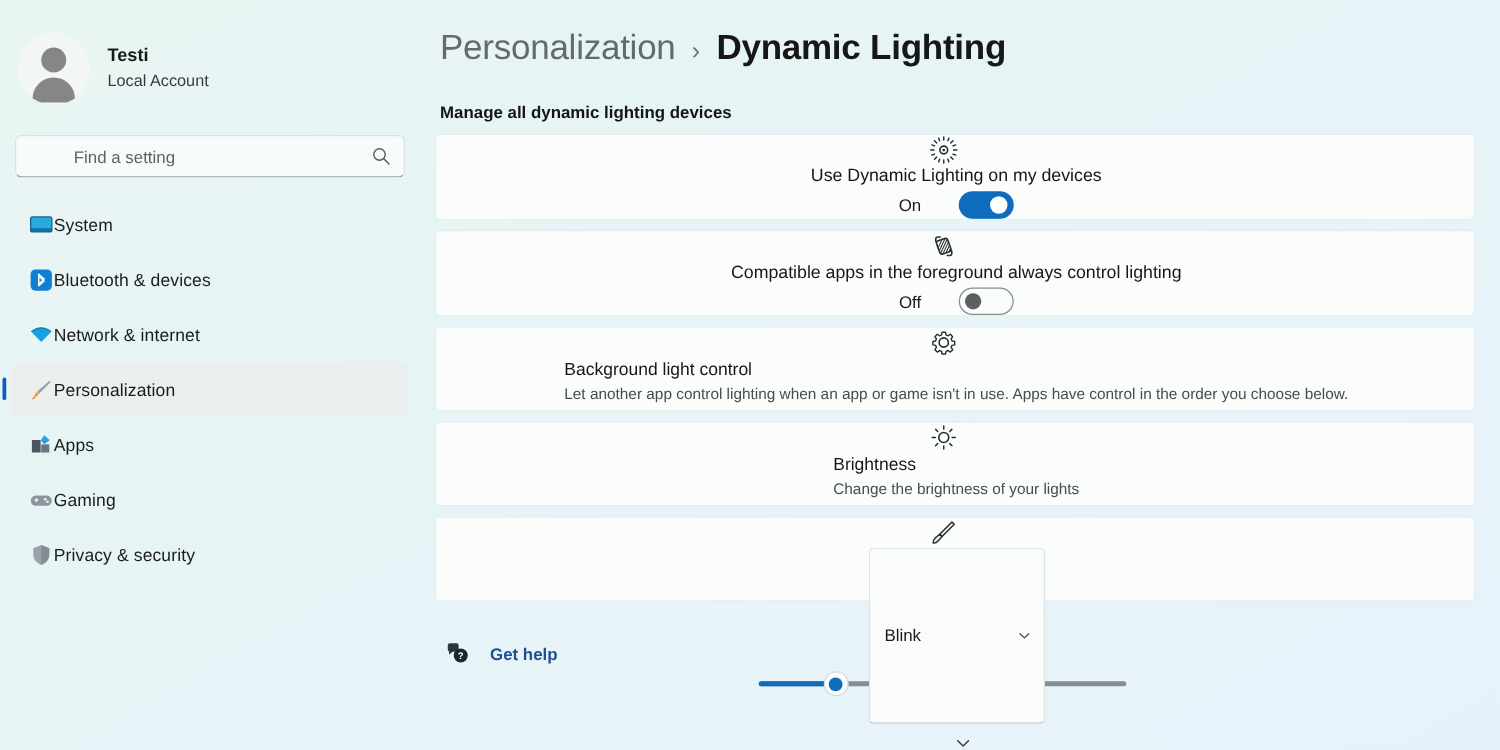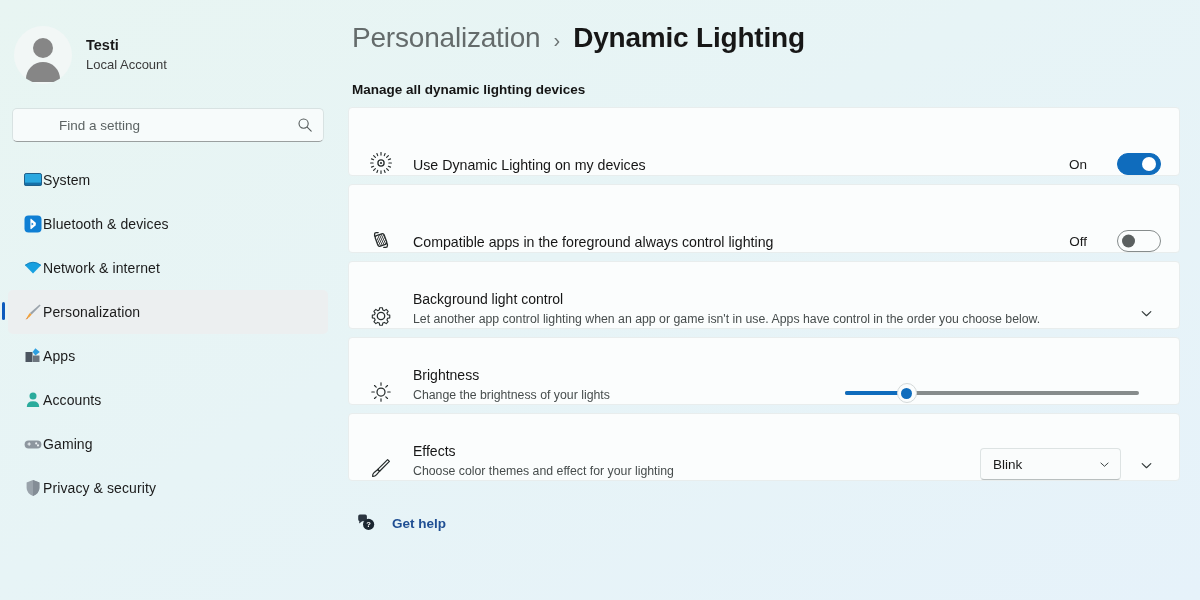--- a/index.html
+++ b/index.html
@@ -171,23 +171,24 @@
     color: #151515;
     margin: 14px 0 10px 4px;
   }
 
   .card {
     background: #fbfdfd;
     border: 1px solid #e8eded;
     border-radius: 4px;
     margin-bottom: 8px;
     display: flex;
-    align-items: flex-end;
+    align-items: center;
     padding: 0 18px 0 20px;
     position: relative;
+    flex-direction: column;
   }
   .card.h-toggle { height: 69px; }
   .card.h-tall   { height: 68px; }
 
   .card-icon {
     width: 24px; height: 24px;
     flex: 0 0 24px;
     margin-right: 20px;
     display: flex; align-items: center; justify-content: center;
   }
@@ -403,29 +404,20 @@
         <span class="nav-icon">
           <svg viewBox="0 0 20 20" width="20" height="20">
             <rect x="2.5" y="6" width="7" height="10" fill="#4c5560"></rect>
             <rect x="10" y="9.5" width="6.5" height="6.5" fill="#6c757e"></rect>
             <path d="M12.4 2.2 L16.8 6.1 L12.4 9.4 L9.6 6.1 Z" fill="#2e9fe0"></path>
           </svg>
         </span>
         <span class="nav-label">Apps</span>
       </div>
 
-      <div class="nav-item">
-        <span class="nav-icon">
-          <svg viewBox="0 0 20 20" width="20" height="20">
-            <circle cx="10" cy="6" r="3.5" fill="#2aab9c"></circle>
-            <path d="M3.8 17 Q3.8 11.2 10 11.2 Q16.2 11.2 16.2 17 Z" fill="#2aab9c"></path>
-          </svg>
-        </span>
-        <span class="nav-label">Accounts</span>
-      </div>
 
 
       <div class="nav-item">
         <span class="nav-icon">
           <svg viewBox="0 0 20 20" width="20" height="20">
             <rect x="1.6" y="6.4" width="16.8" height="8.2" rx="4.1" fill="#8d969e"></rect>
             <rect x="4.4" y="9.5" width="3.4" height="1.1" rx="0.5" fill="#eef2f4"></rect>
             <rect x="5.6" y="8.3" width="1.1" height="3.4" rx="0.5" fill="#eef2f4"></rect>
             <circle cx="13.2" cy="9.4" r="1.05" fill="#eef2f4"></circle>
             <circle cx="15" cy="11.4" r="1.05" fill="#eef2f4"></circle>
@@ -568,24 +560,20 @@
       </div>
     </div>
 
     <div class="card h-tall">
       <span class="card-icon">
         <svg viewBox="0 0 24 24" width="24" height="24">
           <path d="M18.6 3.6 L20.4 5.4 L10.6 15.2 L8.8 13.4 Z" fill="none" stroke="#272d2d" stroke-width="1.25" stroke-linejoin="round"></path>
           <path d="M8.8 13.4 L10.6 15.2 L7.6 18.6 Q5.8 20.6 3.6 20.4 Q3.2 18.2 5.2 16.4 Z" fill="none" stroke="#272d2d" stroke-width="1.25" stroke-linejoin="round"></path>
         </svg>
       </span>
-      <div class="card-text">
-        <div class="card-title">Effects</div>
-        <div class="card-desc">Choose color themes and effect for your lighting</div>
-      </div>
       <div class="dropdown">
         <span class="dropdown-value">Blink</span>
         <svg viewBox="0 0 16 16" width="13" height="13">
           <path d="M3.6 6.2 L8 10.2 L12.4 6.2" fill="none" stroke="#3a4141" stroke-width="1.2" stroke-linecap="round" stroke-linejoin="round"></path>
         </svg>
       </div>
       <span class="expander">
         <svg viewBox="0 0 16 16" width="15" height="15">
           <path d="M3.4 6 L8 10.4 L12.6 6" fill="none" stroke="#333a3a" stroke-width="1.25" stroke-linecap="round" stroke-linejoin="round"></path>
         </svg>

